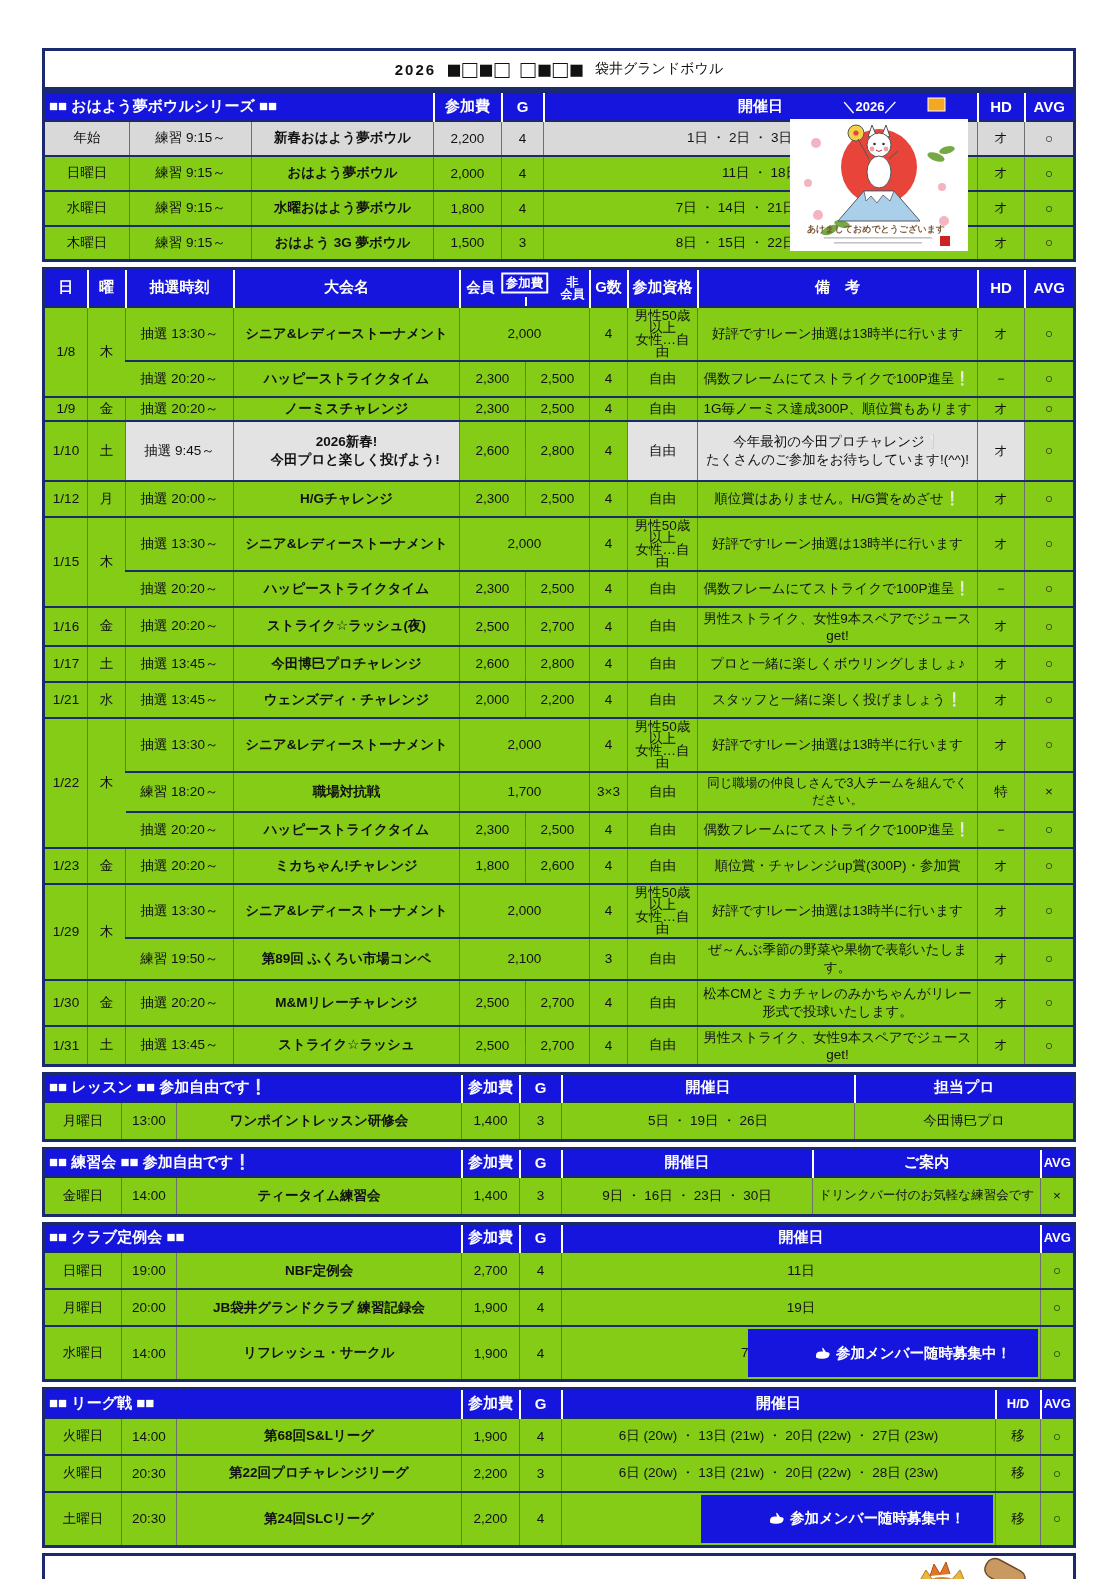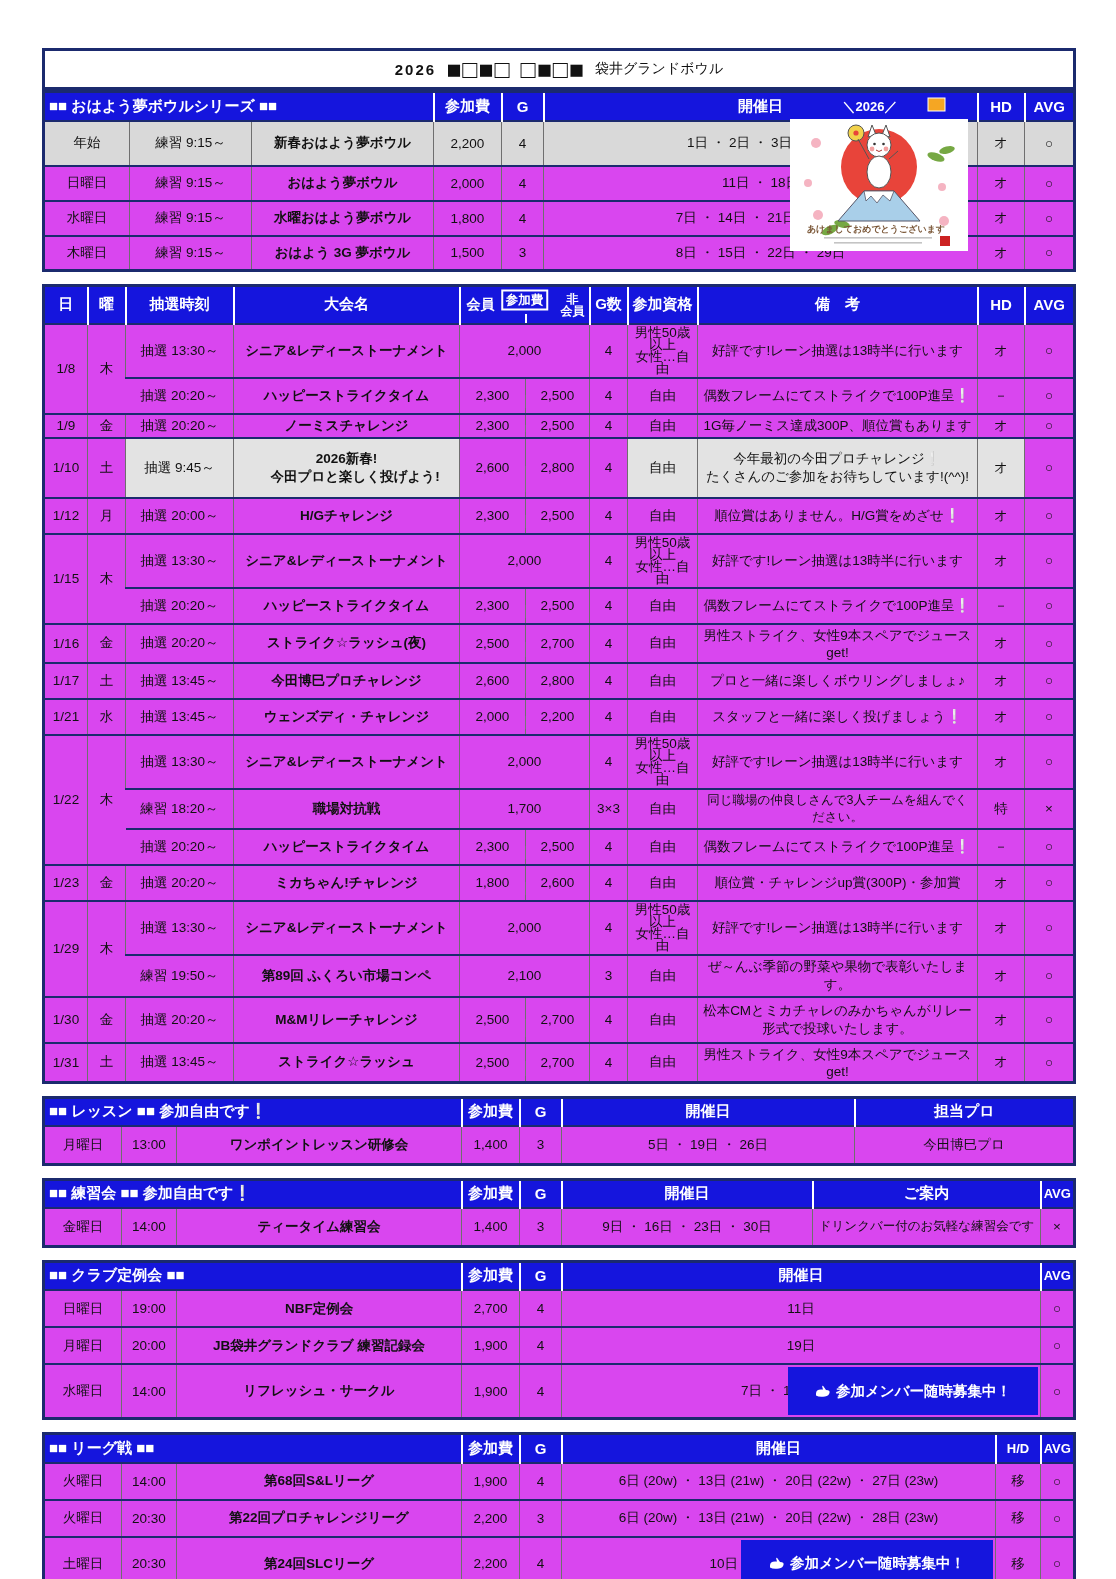--- a/index.html
+++ b/index.html
@@ -1,22 +1,22 @@
 <!DOCTYPE html>
 <html lang="ja"><head>
 <meta charset="utf-8">
 <style>
   html,body { margin:0; padding:0; background:#fff; }
   body { font-family:"Liberation Sans","DejaVu Sans",sans-serif; color:#111; }
   .page { position:relative; width:1116px; height:1579px; background:#fff; overflow:hidden; }
   .sheet { position:absolute; left:42px; top:48px; width:1034px; }
 
   
-  table.sec { width:1034px; border-collapse:collapse; table-layout:fixed; margin-bottom:12px;
-              border:3px solid #1b2a6e; background:#d946ef; }
+  table.sec { width:1034px; border-collapse:collapse; table-layout:fixed; margin-bottom:5px;
+              border:3px solid #1b2a6e; background:#84cc16; }
   table.sec th { background:#1515dd; color:#fff; font-weight:bold; font-size:15px;
                  border-left:2px solid #fff; padding:2px 4px; }
   table.sec th:first-child { border-left:none; }
   table.sec thead tr { height:29px; }
   table.sec td { border-top:2px solid #1b2a6e; border-left:1px solid #6f6f6f;
                  font-size:13.5px; text-align:center; padding:2px 4px; vertical-align:middle;
                  white-space:pre-line; }
   table.sec td:first-child { border-left:none; }
   td.tl { text-align:left; padding-left:9px; }
   td.name { text-align:left; padding-left:10px; font-weight:bold; font-size:15px; }
@@ -46,21 +46,21 @@
   
   .title-box { width:1034px; box-sizing:border-box; border:3px solid #1b2a6e; height:42px; margin-bottom:0;
                display:flex; align-items:center; justify-content:center; gap:10px; }
   .t-year { font-size:15px; font-weight:bold; letter-spacing:2px; }
   .t-main { font-size:25px; font-weight:bold; letter-spacing:1px; }
   .t-venue { font-size:14px; font-weight:normal; }
 
   
   .badge { position:absolute; top:2px; bottom:2px; right:2px; background:#1515dd; color:#fff;
            display:flex; align-items:center; justify-content:center; gap:5px;
-           font-size:14.5px; font-weight:bold; }
+           font-size:14.5px; font-weight:bold;padding-left:40px; }
   td.has-badge { position:relative; }
 
   
   .foot { width:1034px; box-sizing:border-box; border:3px solid #1b2a6e; height:162px; position:relative; }
   .mascot { position:absolute; right:20px; bottom:4px; }
 
   
   .nyi { position:absolute; left:748px; top:3px; width:178px; height:158px; z-index:5; pointer-events:none; }
 </style>
 </head>
@@ -92,21 +92,21 @@
           <tr>
             <th class="left" colspan="3">■■ おはよう夢ボウルシリーズ ■■</th>
             <th>参加費</th>
             <th>G</th>
             <th>開催日</th>
             <th>HD</th>
             <th>AVG</th>
           </tr>
         </thead>
         <tbody>
-          <tr style="height:45px">
+          <tr style="height:35px">
             <td class="g">年始</td>
             <td class="g">練習 9:15～</td>
             <td class="g name">新春おはよう夢ボウル</td>
             <td class="g">2,200</td>
             <td class="g">4</td>
             <td class="g tl">1日 ・ 2日 ・ 3日 ・ 4日</td>
             <td class="g big">オ</td>
             <td class="g avg">○</td>
           </tr>
           <tr style="height:35px">

